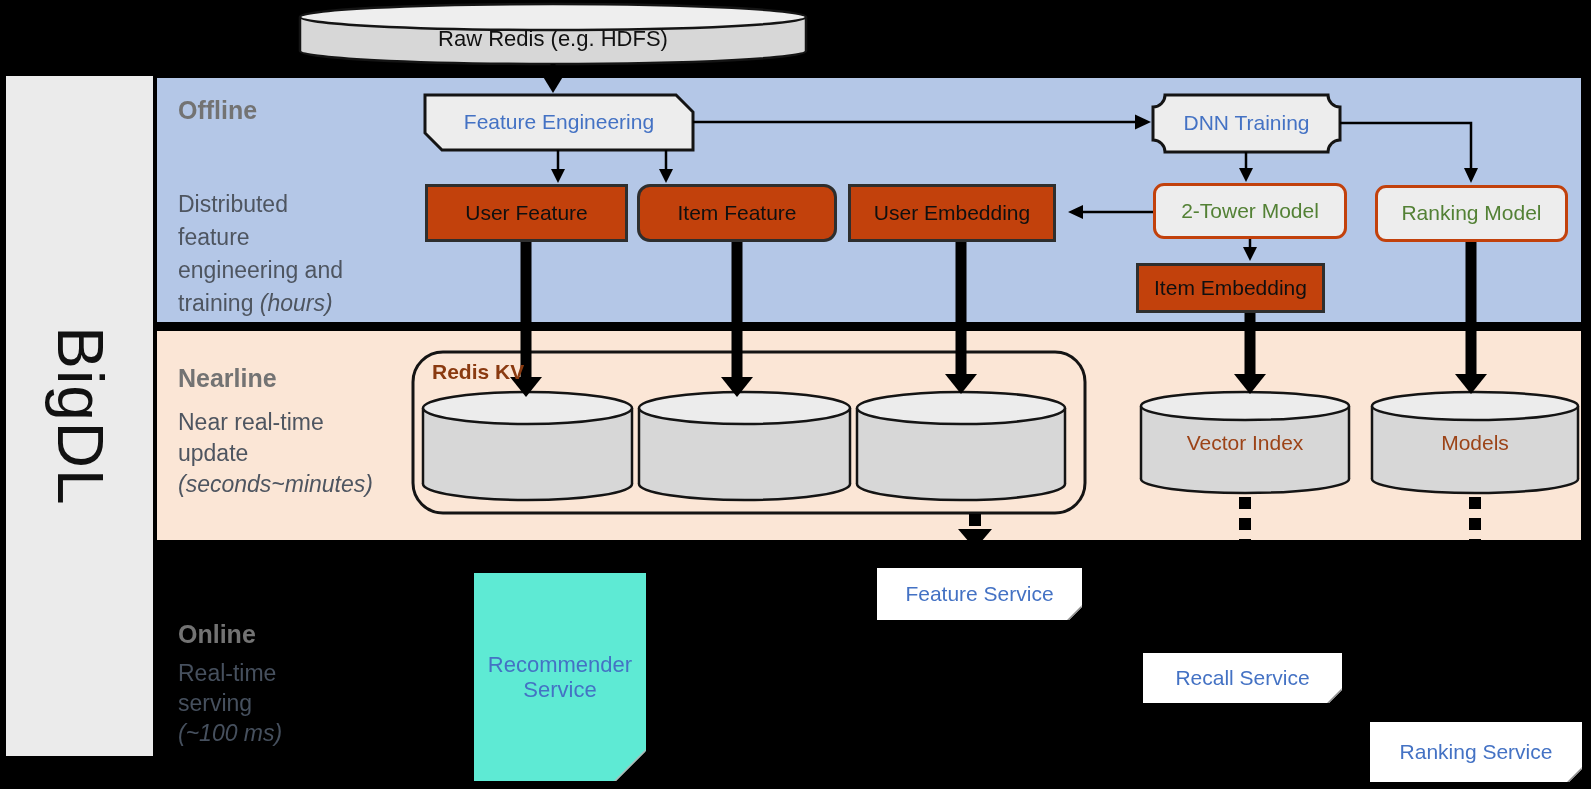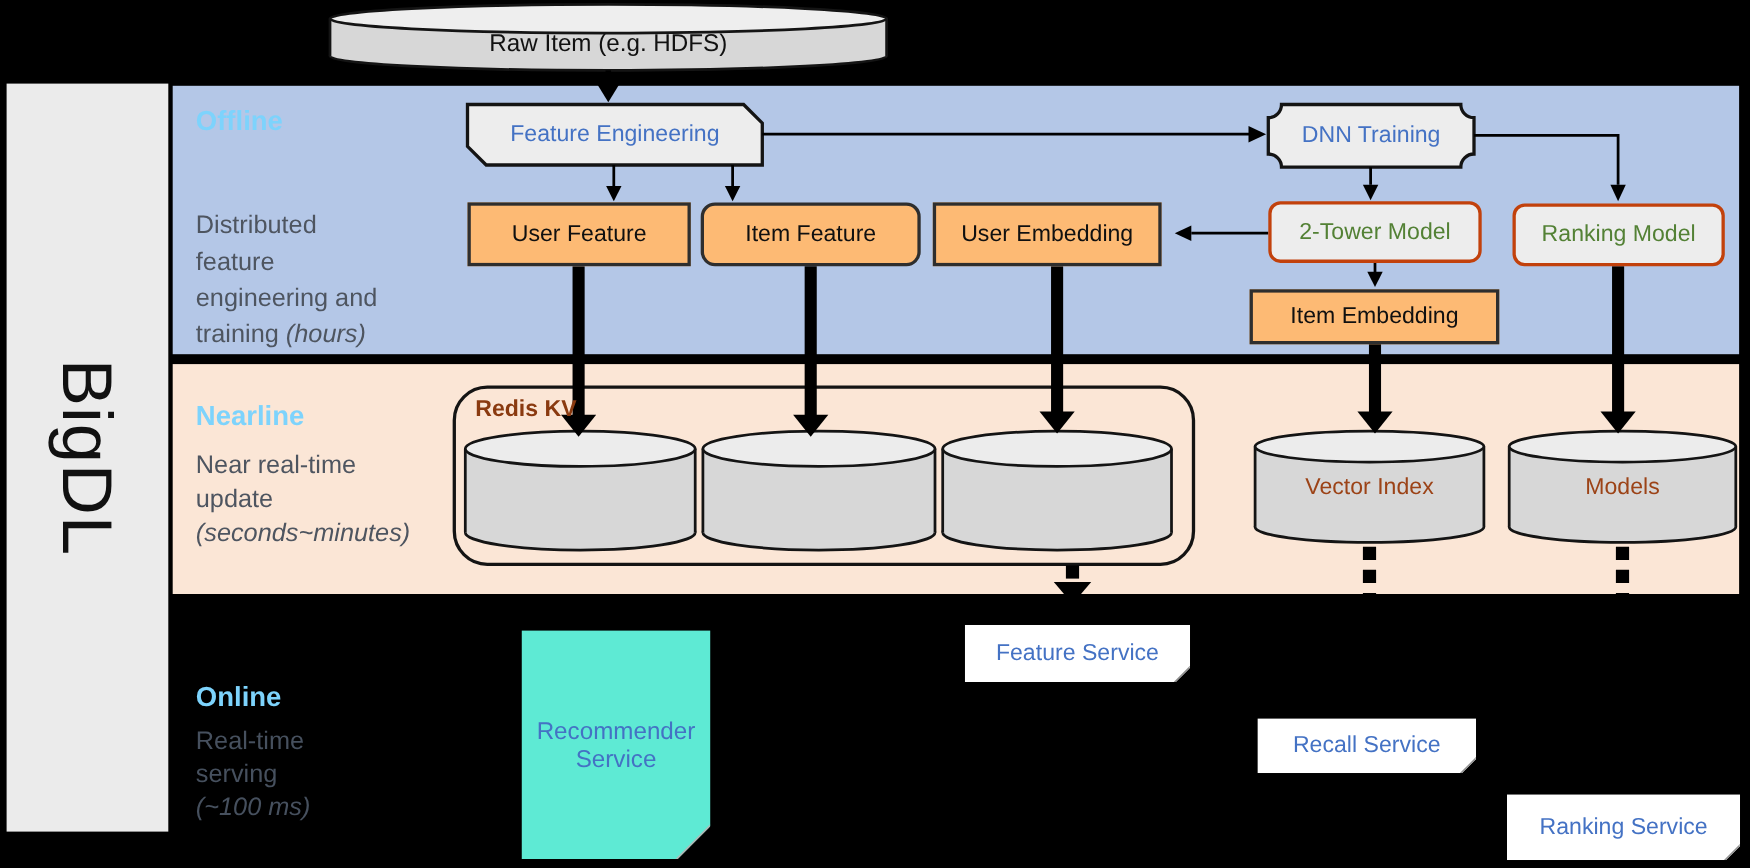--- a/index.html
+++ b/index.html
@@ -15,36 +15,36 @@
     display:flex;align-items:center;justify-content:center;
   }
   .bigdl span{
     transform:rotate(90deg);font-size:64px;color:#111;letter-spacing:1px;white-space:nowrap;
   }
   .wires{position:absolute;left:0;top:0;width:1591px;height:789px;}
   .node{
     position:absolute;display:flex;align-items:center;justify-content:center;
     text-align:center;box-sizing:border-box;font-size:21px;line-height:1.15;
   }
-  .gray{background:#fdba74;border:3px solid #2e2e2e;color:#101010;}
+  .gray{background:#c2410c;border:3px solid #2e2e2e;color:#101010;}
   .lightround{background:#ededed;border:3px solid #c2410c;border-radius:11px;color:#538135;}
   .shape-label{background:none;border:none;color:#4472c4;}
   .service{background:#ffffff;color:#4472c4;
     clip-path:polygon(0 0,100% 0,100% calc(100% - 13px),calc(100% - 13px) 100%,0 100%);}
   .service .flap{
     position:absolute;right:0;bottom:0;width:15px;height:15px;background:#8f8f8f;
     clip-path:polygon(0 100%,100% 0,70% 100%);
   }
   .doc{background:#5eead4;color:#4472c4;font-size:22px;padding:0 14px;
     clip-path:polygon(0 0,100% 0,100% calc(100% - 30px),calc(100% - 30px) 100%,0 100%);}
   .doc .flap{
     position:absolute;right:0;bottom:0;width:32px;height:32px;background:#b5b5b5;
     clip-path:polygon(0 100%,100% 0,72% 100%);
   }
-  .sec-title{position:absolute;font-size:25px;font-weight:bold;color:#7dd3fc;}
+  .sec-title{position:absolute;font-size:25px;font-weight:bold;color:#737373;}
   .sec-desc{position:absolute;font-size:23px;line-height:33px;color:#4e5560;}
   .desc-online{color:#46505e;line-height:30px;}
   .cyl-label{position:absolute;display:flex;align-items:center;justify-content:center;
     color:#9c4317;font-size:21px;}
   .redis-label{position:absolute;color:#8a3a10;font-size:21px;font-weight:bold;}
   .rawdata-label{position:absolute;display:flex;align-items:center;justify-content:center;
     color:#111;font-size:22px;}
 </style>
 </head>
 <body>
@@ -156,21 +156,21 @@
     </g>
 
     <g stroke="#000" fill="#000">
       <line x1="975" y1="514" x2="975" y2="527" stroke-width="12" stroke-dasharray="12 8"></line>
       <polygon points="975,549 958,529 992,529" stroke="none"></polygon>
       <line x1="1245" y1="497" x2="1245" y2="650" stroke-width="12" stroke-dasharray="12 9"></line>
       <line x1="1475" y1="497" x2="1475" y2="718" stroke-width="12" stroke-dasharray="12 9"></line>
     </g>
   </svg>
 
-  <div class="rawdata-label" style="left:300px;top:22px;width:506px;height:34px;">Raw Item (e.g. HDFS)</div>
+  <div class="rawdata-label" style="left:300px;top:22px;width:506px;height:34px;">Raw Redis (e.g. HDFS)</div>
 
   <div class="sec-title" style="left:178px;top:96px;">Offline</div>
   <div class="sec-desc" style="left:178px;top:158px;margin-top:30px;">
     <div>Distributed</div>
     <div>feature</div>
     <div>engineering and</div>
     <div><span>training</span> <i>(hours)</i></div>
   </div>
 
   <div class="sec-title" style="left:178px;top:364px;">Nearline</div>
@@ -190,21 +190,21 @@
   <div class="node shape-label" style="left:425px;top:95px;width:268px;height:55px;">Feature Engineering</div>
   <div class="node shape-label" style="left:1153px;top:95px;width:187px;height:57px;">DNN Training</div>
 
   <div class="node gray" style="left:425px;top:184px;width:203px;height:58px;">User Feature</div>
   <div class="node gray" style="left:637px;top:184px;width:200px;height:58px;border-radius:13px;">Item Feature</div>
   <div class="node gray" style="left:848px;top:184px;width:208px;height:58px;">User Embedding</div>
 
   <div class="node lightround" style="left:1153px;top:183px;width:194px;height:56px;">2-Tower Model</div>
   <div class="node lightround" style="left:1375px;top:185px;width:193px;height:57px;">Ranking Model</div>
 
-  <div class="node gray" style="left:1136px;top:263px;width:227px;height:50px;">Item Embedding</div>
+  <div class="node gray" style="left:1136px;top:263px;width:189px;height:50px;">Item Embedding</div>
 
   <div class="redis-label" style="left:432px;top:360px;">Redis KV</div>
   <div class="cyl-label" style="left:1141px;top:425px;width:208px;height:36px;">Vector Index</div>
   <div class="cyl-label" style="left:1372px;top:425px;width:206px;height:36px;">Models</div>
 
   <div class="node doc" style="left:474px;top:573px;width:172px;height:208px;">
     <span>Recommender Service</span>
     <span class="flap"></span>
   </div>
 

